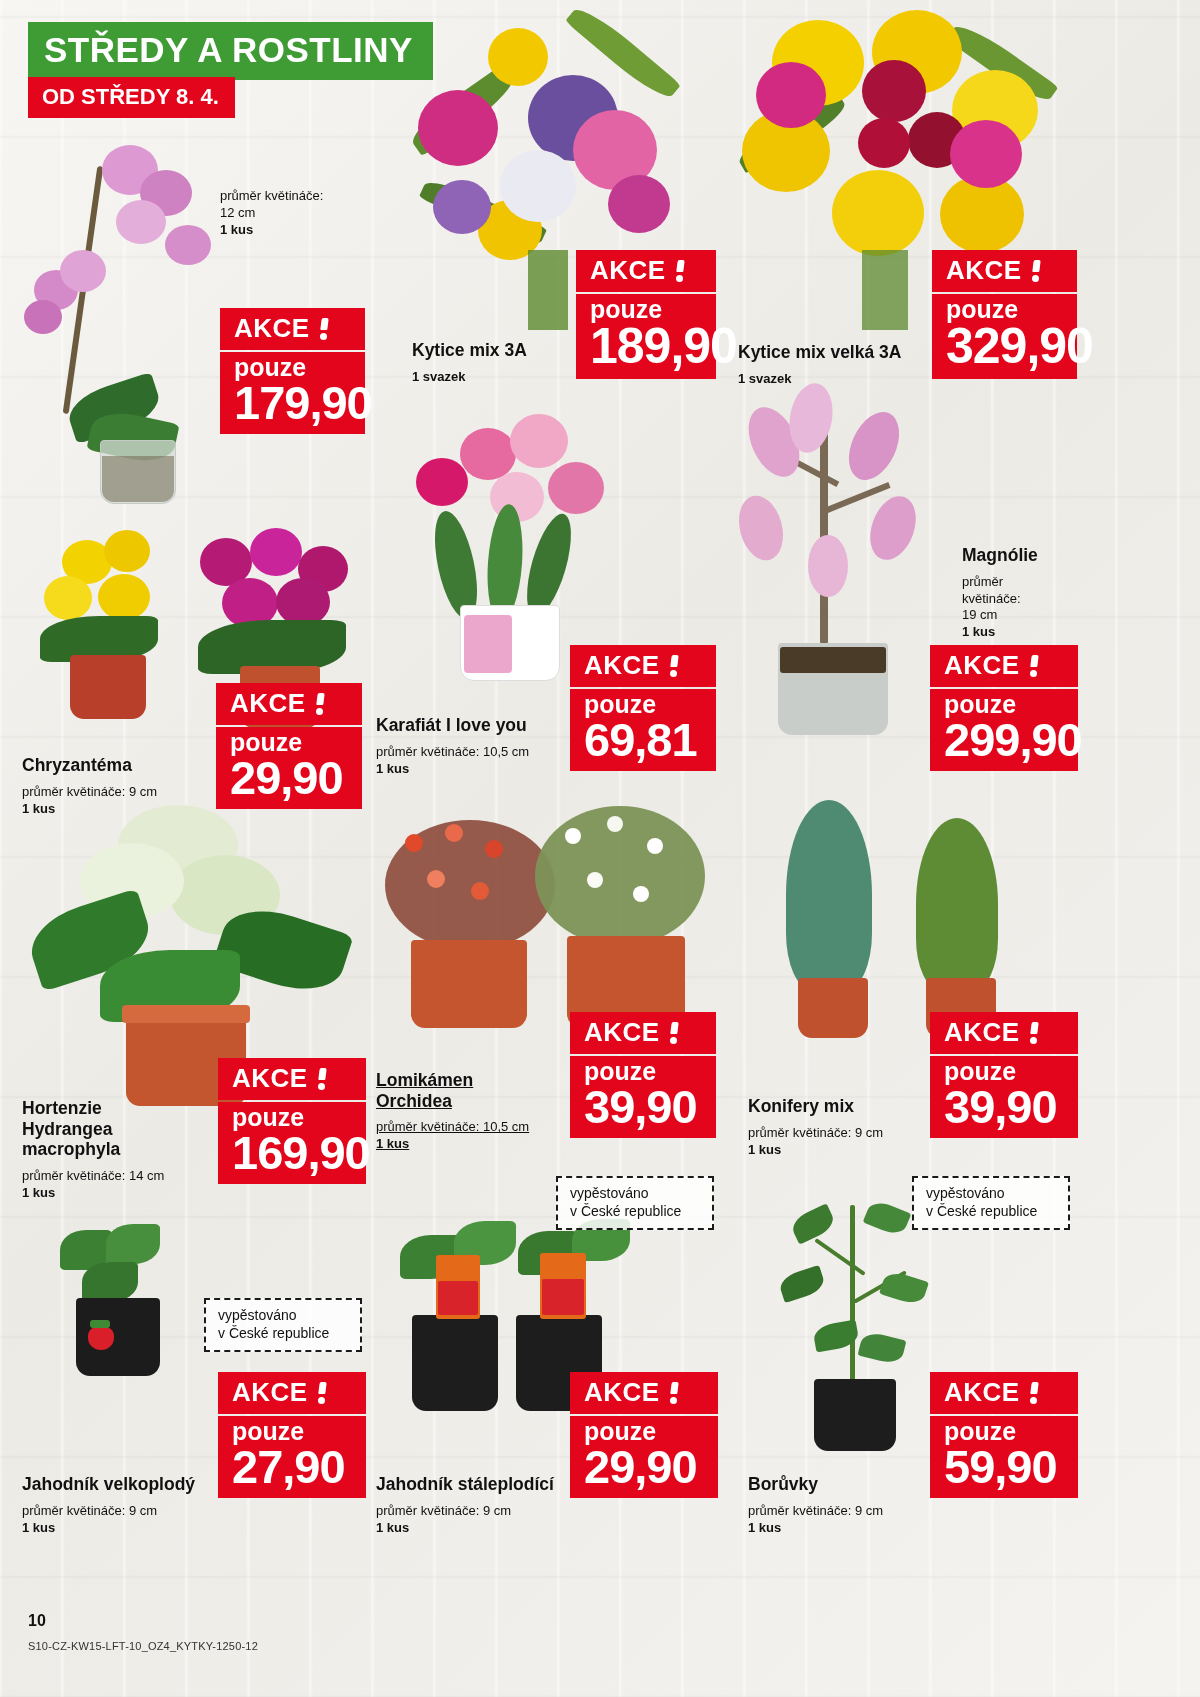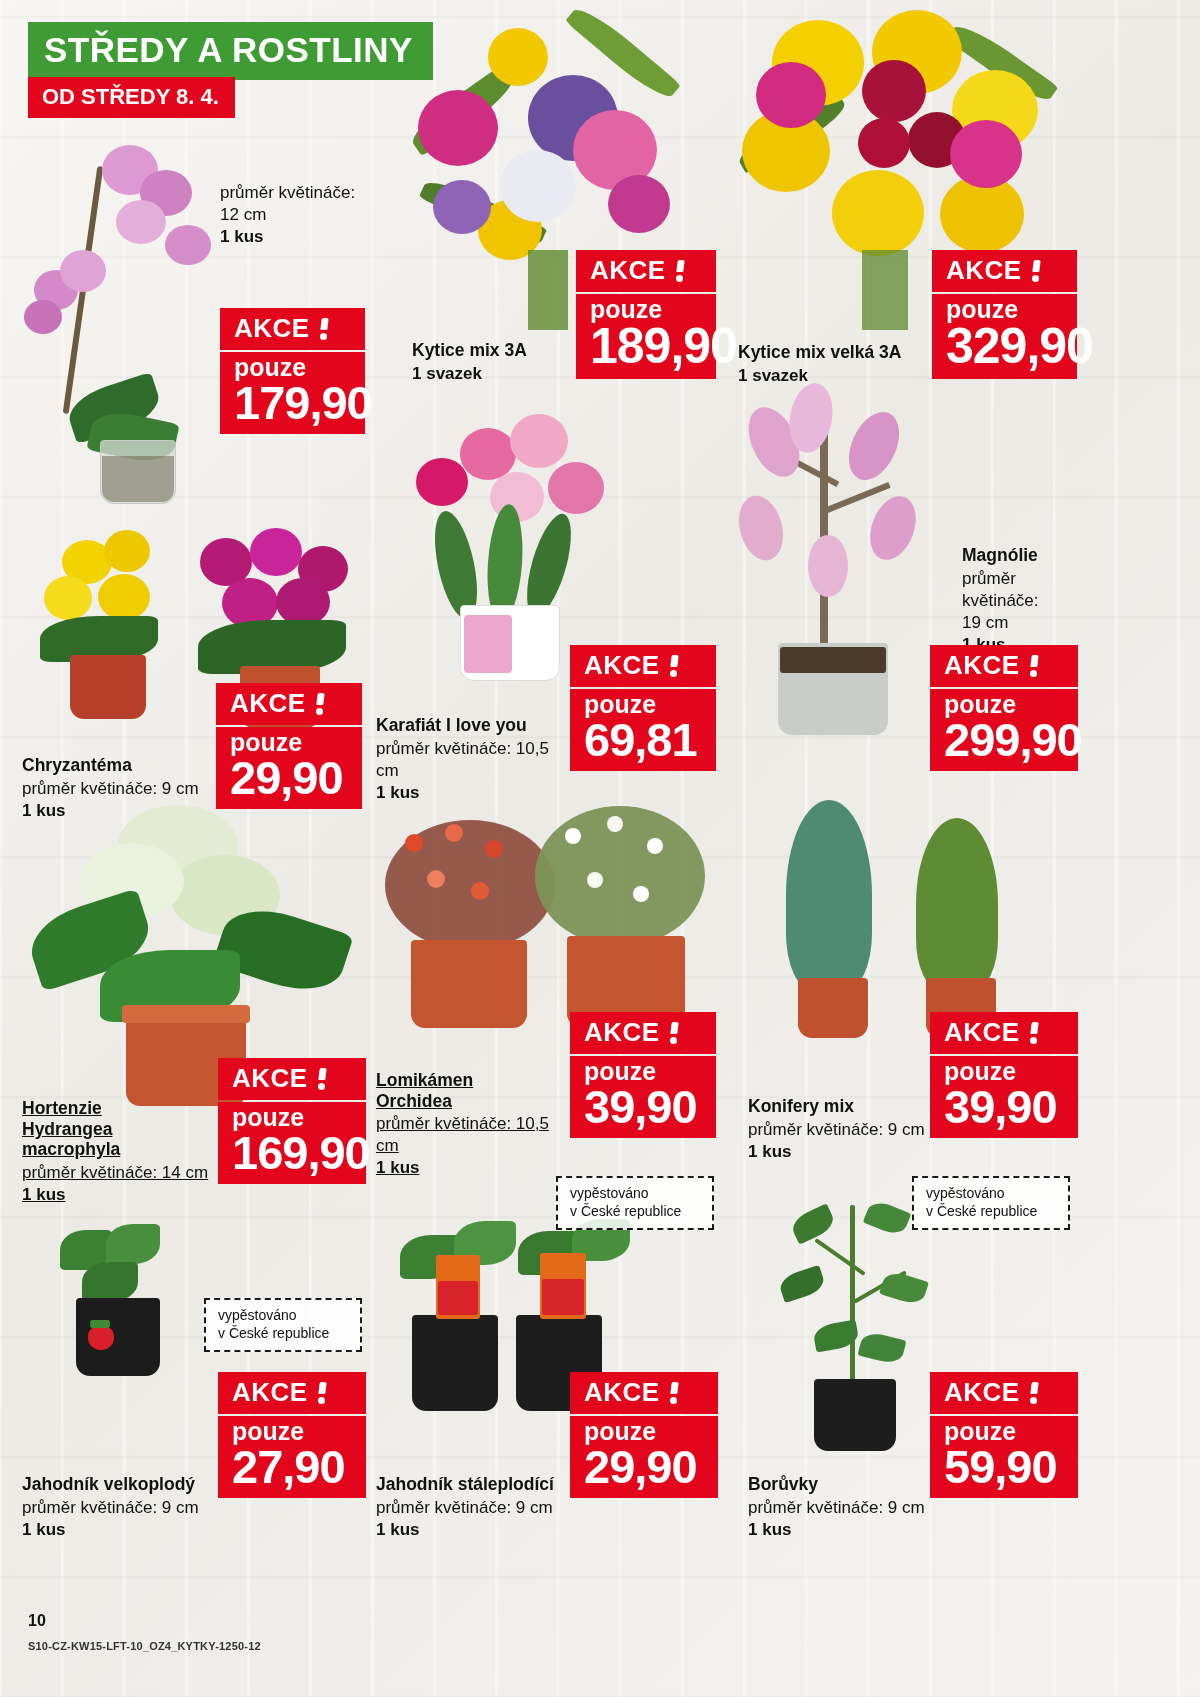--- a/index.html
+++ b/index.html
@@ -65,35 +65,35 @@
     padding: 2px 12px 8px 14px;
     margin-top: 2px;
   }
   .akce .pouze { font-size: 25px; font-weight: bold; line-height: 1.05; }
   .akce .price { font-size: 47px; font-weight: bold; line-height: .98; letter-spacing: -1px; }
   .akce.big .price { font-size: 50px; }
 
   
   .cap { position: absolute; color: #111; }
   .cap .name { font-size: 17.5px; font-weight: bold; line-height: 1.18; }
-  .cap .det { font-size: 17px; line-height: 1.3; margin-top: 2px; }
+  .cap .det { font-size: 13px; line-height: 1.3; margin-top: 8px; }
 
   
   .stamp {
     position: absolute;
     border: 2px dashed #1a1a1a;
     background: rgba(255,255,255,0.85);
     font-size: 14px; line-height: 1.25;
     padding: 7px 10px 8px 12px;
     color: #111;
   }
 
   
   .pgnum { position: absolute; left: 28px; top: 1612px; font-size: 16px; font-weight: bold; color: #111; }
-  .code  { position: absolute; left: 28px; top: 1640px; font-size: 11px; color: #333; letter-spacing: .2px; font-weight: bold; }
+  .code  { position: absolute; left: 28px; top: 1640px; font-size: 11px; color: #333; letter-spacing: .2px; }
 
   
   .ph { position: absolute; overflow: hidden; }
 
   .leaf { position: absolute; border-radius: 50% 10% 50% 10%; }
   .petal { position: absolute; border-radius: 50%; }
   .pot { position: absolute; border-radius: 4px 4px 14px 14px; }
   .stem { position: absolute; background: #4a7c2d; border-radius: 2px; }
 </style>
 </head>
@@ -303,21 +303,21 @@
   <div class="cap" style="left:962px; top:545px; width:150px;">
     <div class="name">Magnólie</div>
     <div class="det">
       <div>průměr</div>
       <div>květináče:</div>
       <div>19 cm</div>
       <div style="font-weight:bold">1 kus</div>
     </div>
   </div>
 
-  <div class="cap" style="left:22px; top:1098px; width:200px;text-decoration:underline;">
+  <div class="cap" style="left:22px; top:1098px; width:200px;">
     <div class="name">
       <div>Hortenzie</div>
       <div>Hydrangea</div>
       <div>macrophyla</div>
     </div>
     <div class="det">
       <div>průměr květináče: 14 cm</div>
       <div style="font-weight:bold">1 kus</div>
     </div>
   </div>

